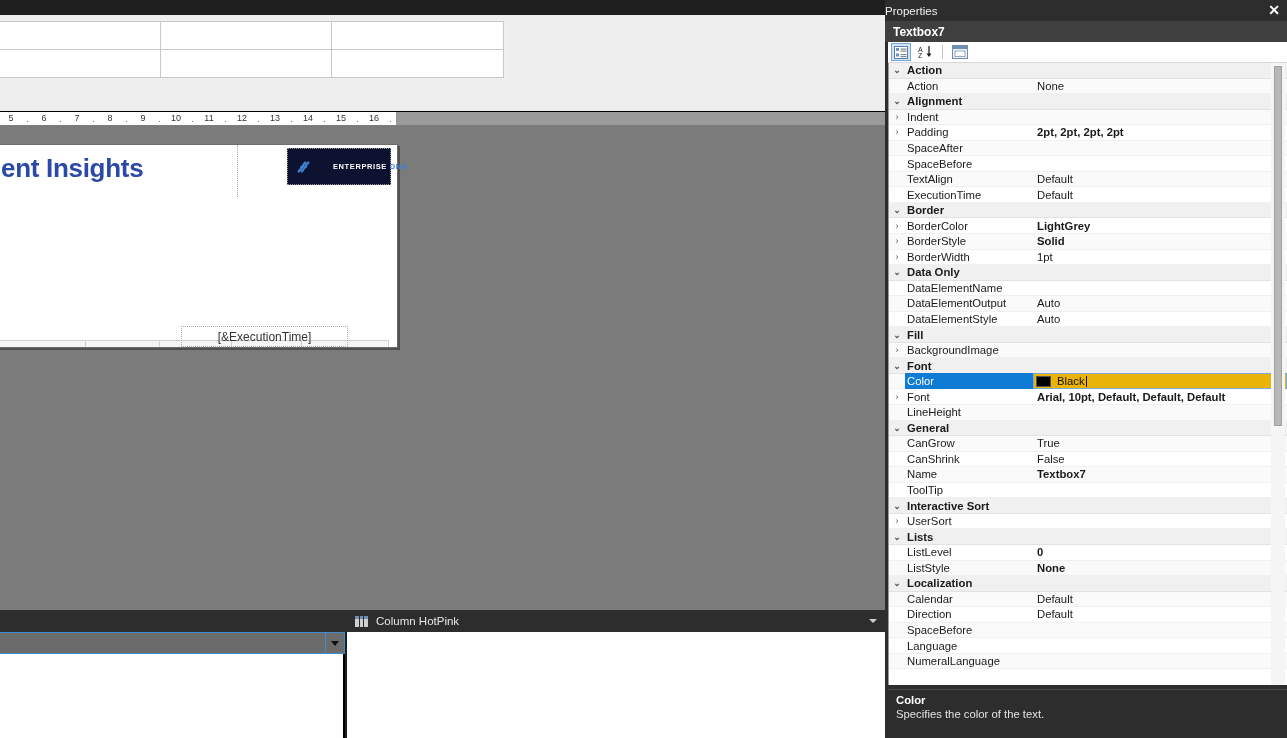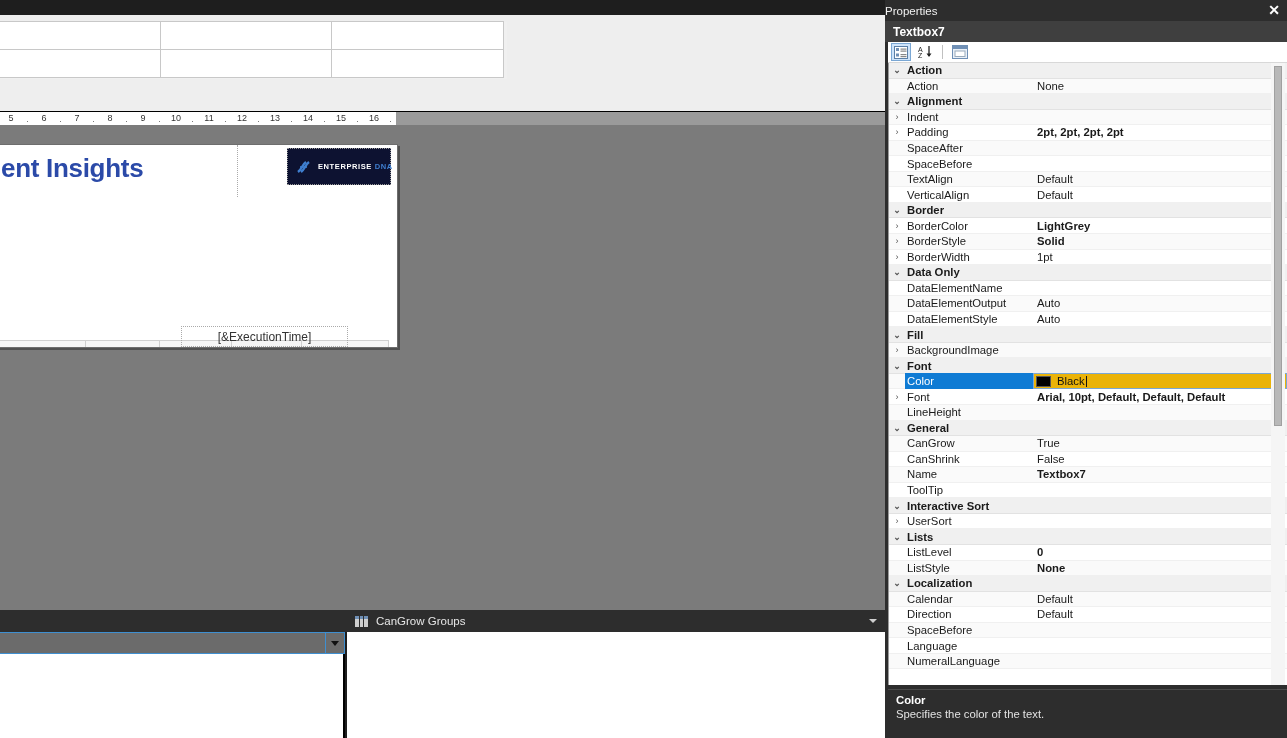--- a/index.html
+++ b/index.html
@@ -89,21 +89,21 @@
     white-space: nowrap;
   }
   .title-cell-border {
     position: absolute; left: 238px; top: 0px; width: 1px; height: 52px;
     border-left: 1px dotted #aaa;
   }
   .logo-box {
     position: absolute; left: 287px; top: 148px; width: 104px; height: 37px;
     background: #0d1231;
     border: 1px dotted #999;
-    display: flex; align-items: center; gap: 6px; padding-left: 8px;
+    display: flex; align-items: center; gap: 21px; padding-left: 8px;
   }
   .logo-mark { width: 16px; height: 14px; position: relative; }
   .logo-text {
     font-size: 7.5px; font-weight: bold; letter-spacing: 0.6px;
     white-space: nowrap;
   }
   .logo-text .e { color: #ffffff; }
   .logo-text .d { color: #3f7fd0; }
 
   
@@ -380,21 +380,21 @@
         <span class="d">DNA</span>
       </span>
     </div>
 
     <div class="exec-box">[&amp;ExecutionTime]</div>
 
     <div class="bottom-panel">
       <div class="bp-header bp-left-header"></div>
       <div class="bp-header bp-right-header">
         <span class="grp-icon"></span>
-        <span>CanGrow Groups</span>
+        <span>Column HotPink</span>
         <span class="bp-caret"></span>
       </div>
       <div class="bp-left-body">
         <div class="rg-select">
           <span class="arrow-btn"></span>
         </div>
       </div>
       <div class="bp-right-body"></div>
     </div>
   </div>
@@ -473,21 +473,21 @@
           <span class="pname">SpaceBefore</span>
           <span class="pval"><span></span></span>
         </div>
         <div class="prow item alt">
           <span class="twisty"></span>
           <span class="pname">TextAlign</span>
           <span class="pval"><span>Default</span></span>
         </div>
         <div class="prow item">
           <span class="twisty"></span>
-          <span class="pname">VerticalAlign</span>
+          <span class="pname">ExecutionTime</span>
           <span class="pval"><span>Default</span></span>
         </div>
         <div class="prow cat">
           <span class="twisty">⌄</span>
           <span class="pname">Border</span>
           <span class="pval"><span></span></span>
         </div>
         <div class="prow item">
           <span class="twisty">›</span>
           <span class="pname">BorderColor</span>

